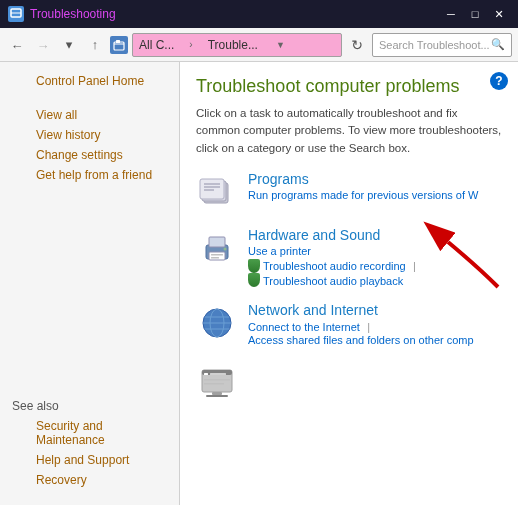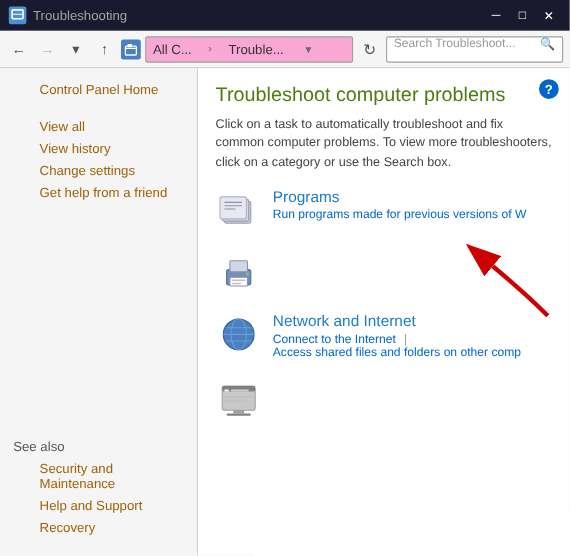--- a/index.html
+++ b/index.html
@@ -29,21 +29,21 @@
       background: #4a90d9;
       border-radius: 2px;
       display: flex;
       align-items: center;
       justify-content: center;
       font-size: 10px;
     }
     .title-bar-title {
       flex: 1;
       font-size: 12px;
-      color: #a3a3a3;
+      color: #d946ef;
     }
     .title-bar-controls {
       display: flex;
       gap: 2px;
     }
     .title-bar-btn {
       width: 22px;
       height: 18px;
       background: transparent;
       border: none;
@@ -105,23 +105,23 @@
       align-items: center;
       justify-content: center;
       font-size: 14px;
       color: #555;
     }
     .search-box {
       background: white;
       border: 1px solid #a0a0a0;
       border-radius: 2px;
       height: 24px;
-      width: 161px;
-      display: flex;
-      align-items: flex-start;
+      width: 140px;
+      display: flex;
+      align-items: center;
       padding: 0 6px;
       font-size: 11px;
       color: #999;
     }
     .search-icon-small { font-size: 11px; margin-left: auto; color: #666; }
 
     
     .main-layout {
       display: flex;
       height: calc(505px - 28px - 34px);
@@ -335,20 +335,30 @@
         <svg width="38" height="38" viewBox="0 0 38 38">
 
           <rect x="8" y="16" width="22" height="14" rx="2" fill="#7090b8" stroke="#5070a0" stroke-width="1"></rect>
           <rect x="11" y="8" width="16" height="10" rx="1" fill="#d0d8e8" stroke="#9090b0" stroke-width="1"></rect>
           <rect x="11" y="23" width="16" height="8" rx="1" fill="white" stroke="#9090b0" stroke-width="1"></rect>
           <rect x="13" y="25" width="12" height="1.5" rx="0.5" fill="#c0c0c0"></rect>
           <rect x="13" y="28" width="8" height="1.5" rx="0.5" fill="#c0c0c0"></rect>
           <circle cx="27" cy="20" r="1.5" fill="#90b890"></circle>
         </svg>
       </div>
+      <div class="category-content">
+        <div class="category-title">Hardware and Sound</div>
+        <span class="category-link">Use a printer</span>
+        <div>
+          <span class="shield-icon"></span><a class="category-link link-with-pipe" style="display:inline;color:#0066cc;font-size:11px;cursor:pointer;">Troubleshoot audio recording</a>
+          <span class="pipe">|</span>
+          <br>
+          <span class="shield-icon"></span><a class="category-link link-with-pipe" style="display:inline;color:#0066cc;font-size:11px;cursor:pointer;">Troubleshoot audio playback</a>
+        </div>
+      </div>
     </div>
 
     <div class="category-item">
       <div class="category-icon">
         <svg width="38" height="38" viewBox="0 0 38 38">
 
           <circle cx="19" cy="19" r="14" fill="#4a7fc1" stroke="#3060a8" stroke-width="1"></circle>
           <ellipse cx="19" cy="19" rx="7" ry="14" fill="none" stroke="#6a9fd4" stroke-width="1"></ellipse>
           <line x1="5" y1="19" x2="33" y2="19" stroke="#6a9fd4" stroke-width="1"></line>
           <line x1="7" y1="13" x2="31" y2="13" stroke="#6a9fd4" stroke-width="1"></line>

